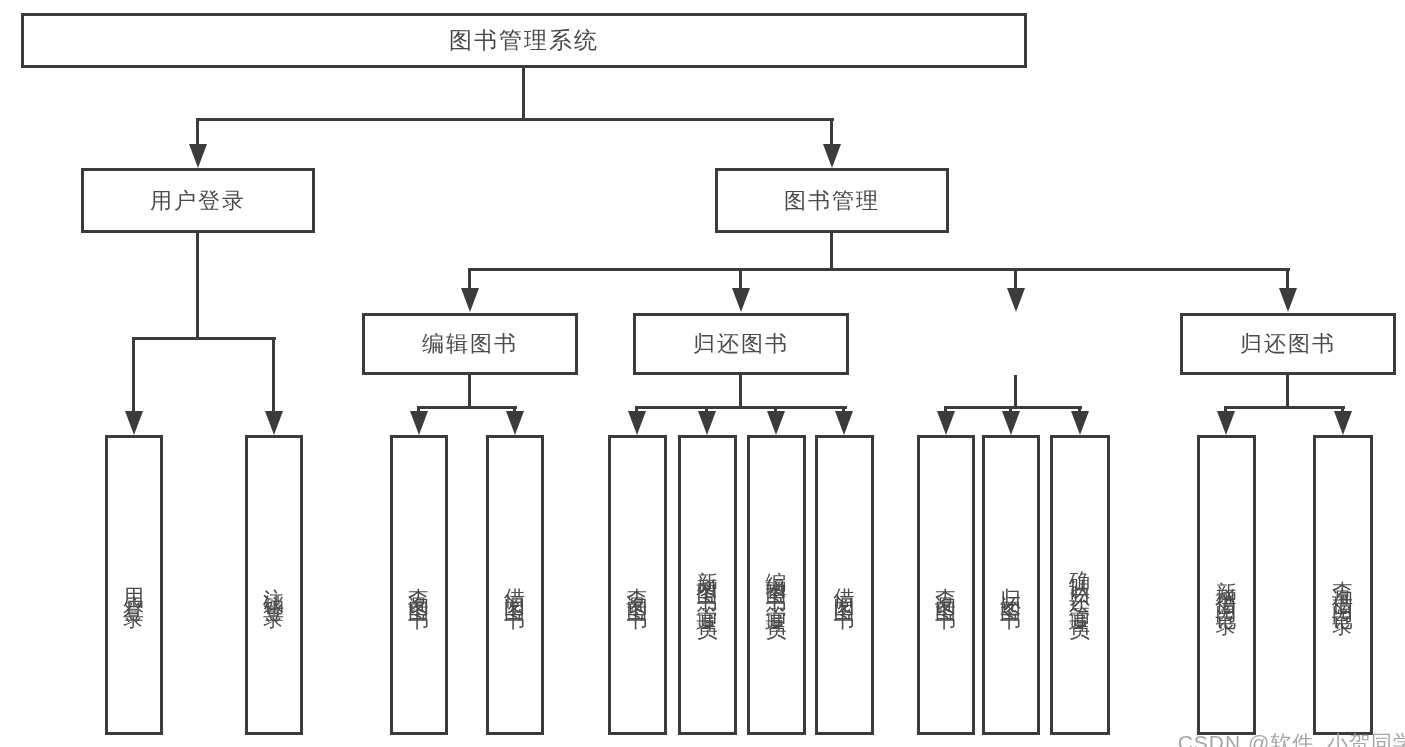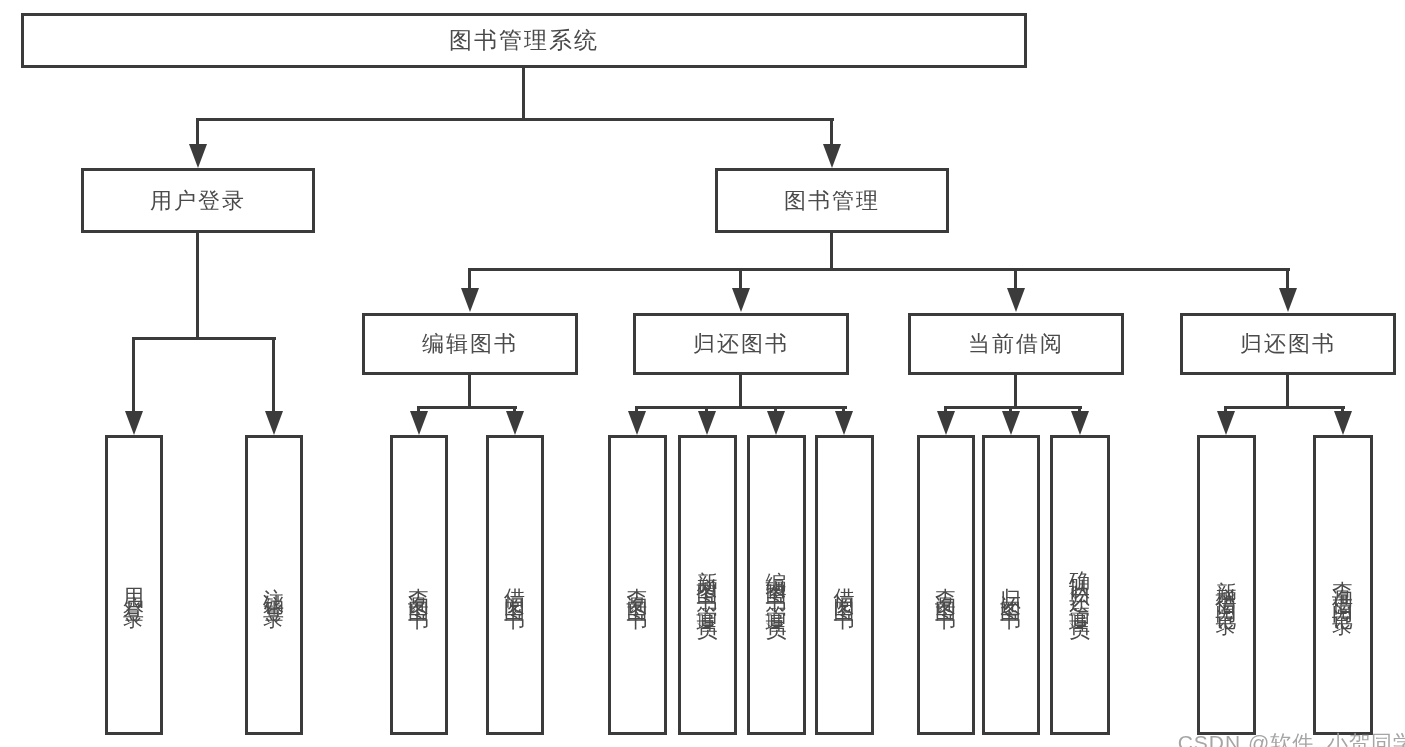--- a/index.html
+++ b/index.html
@@ -75,23 +75,20 @@
   <div class="ar" style="left:461px;top:288px"></div>
   <div class="ar" style="left:732px;top:288px"></div>
   <div class="ar" style="left:1007px;top:288px"></div>
   <div class="ar" style="left:1279px;top:288px"></div>
 
   <div class="node hnode" style="left:362px;top:313px;width:216px;height:62px">
     <span>编辑图书</span>
   </div>
   <div class="node hnode" style="left:633px;top:313px;width:216px;height:62px">
     <span>归还图书</span>
-  </div>
-  <div class="node hnode" style="left:908px;top:313px;width:216px;height:62px">
-    <span>当前借阅</span>
   </div>
   <div class="node hnode" style="left:1180px;top:313px;width:216px;height:62px">
     <span>归还图书</span>
   </div>
 
   <div class="vl" style="left:468px;top:375px;height:33px"></div>
   <div class="hl" style="left:417px;top:406px;width:100px"></div>
   <div class="vl" style="left:417px;top:406px;height:8px"></div>
   <div class="vl" style="left:513px;top:406px;height:8px"></div>
   <div class="ar" style="left:410px;top:411px"></div>

